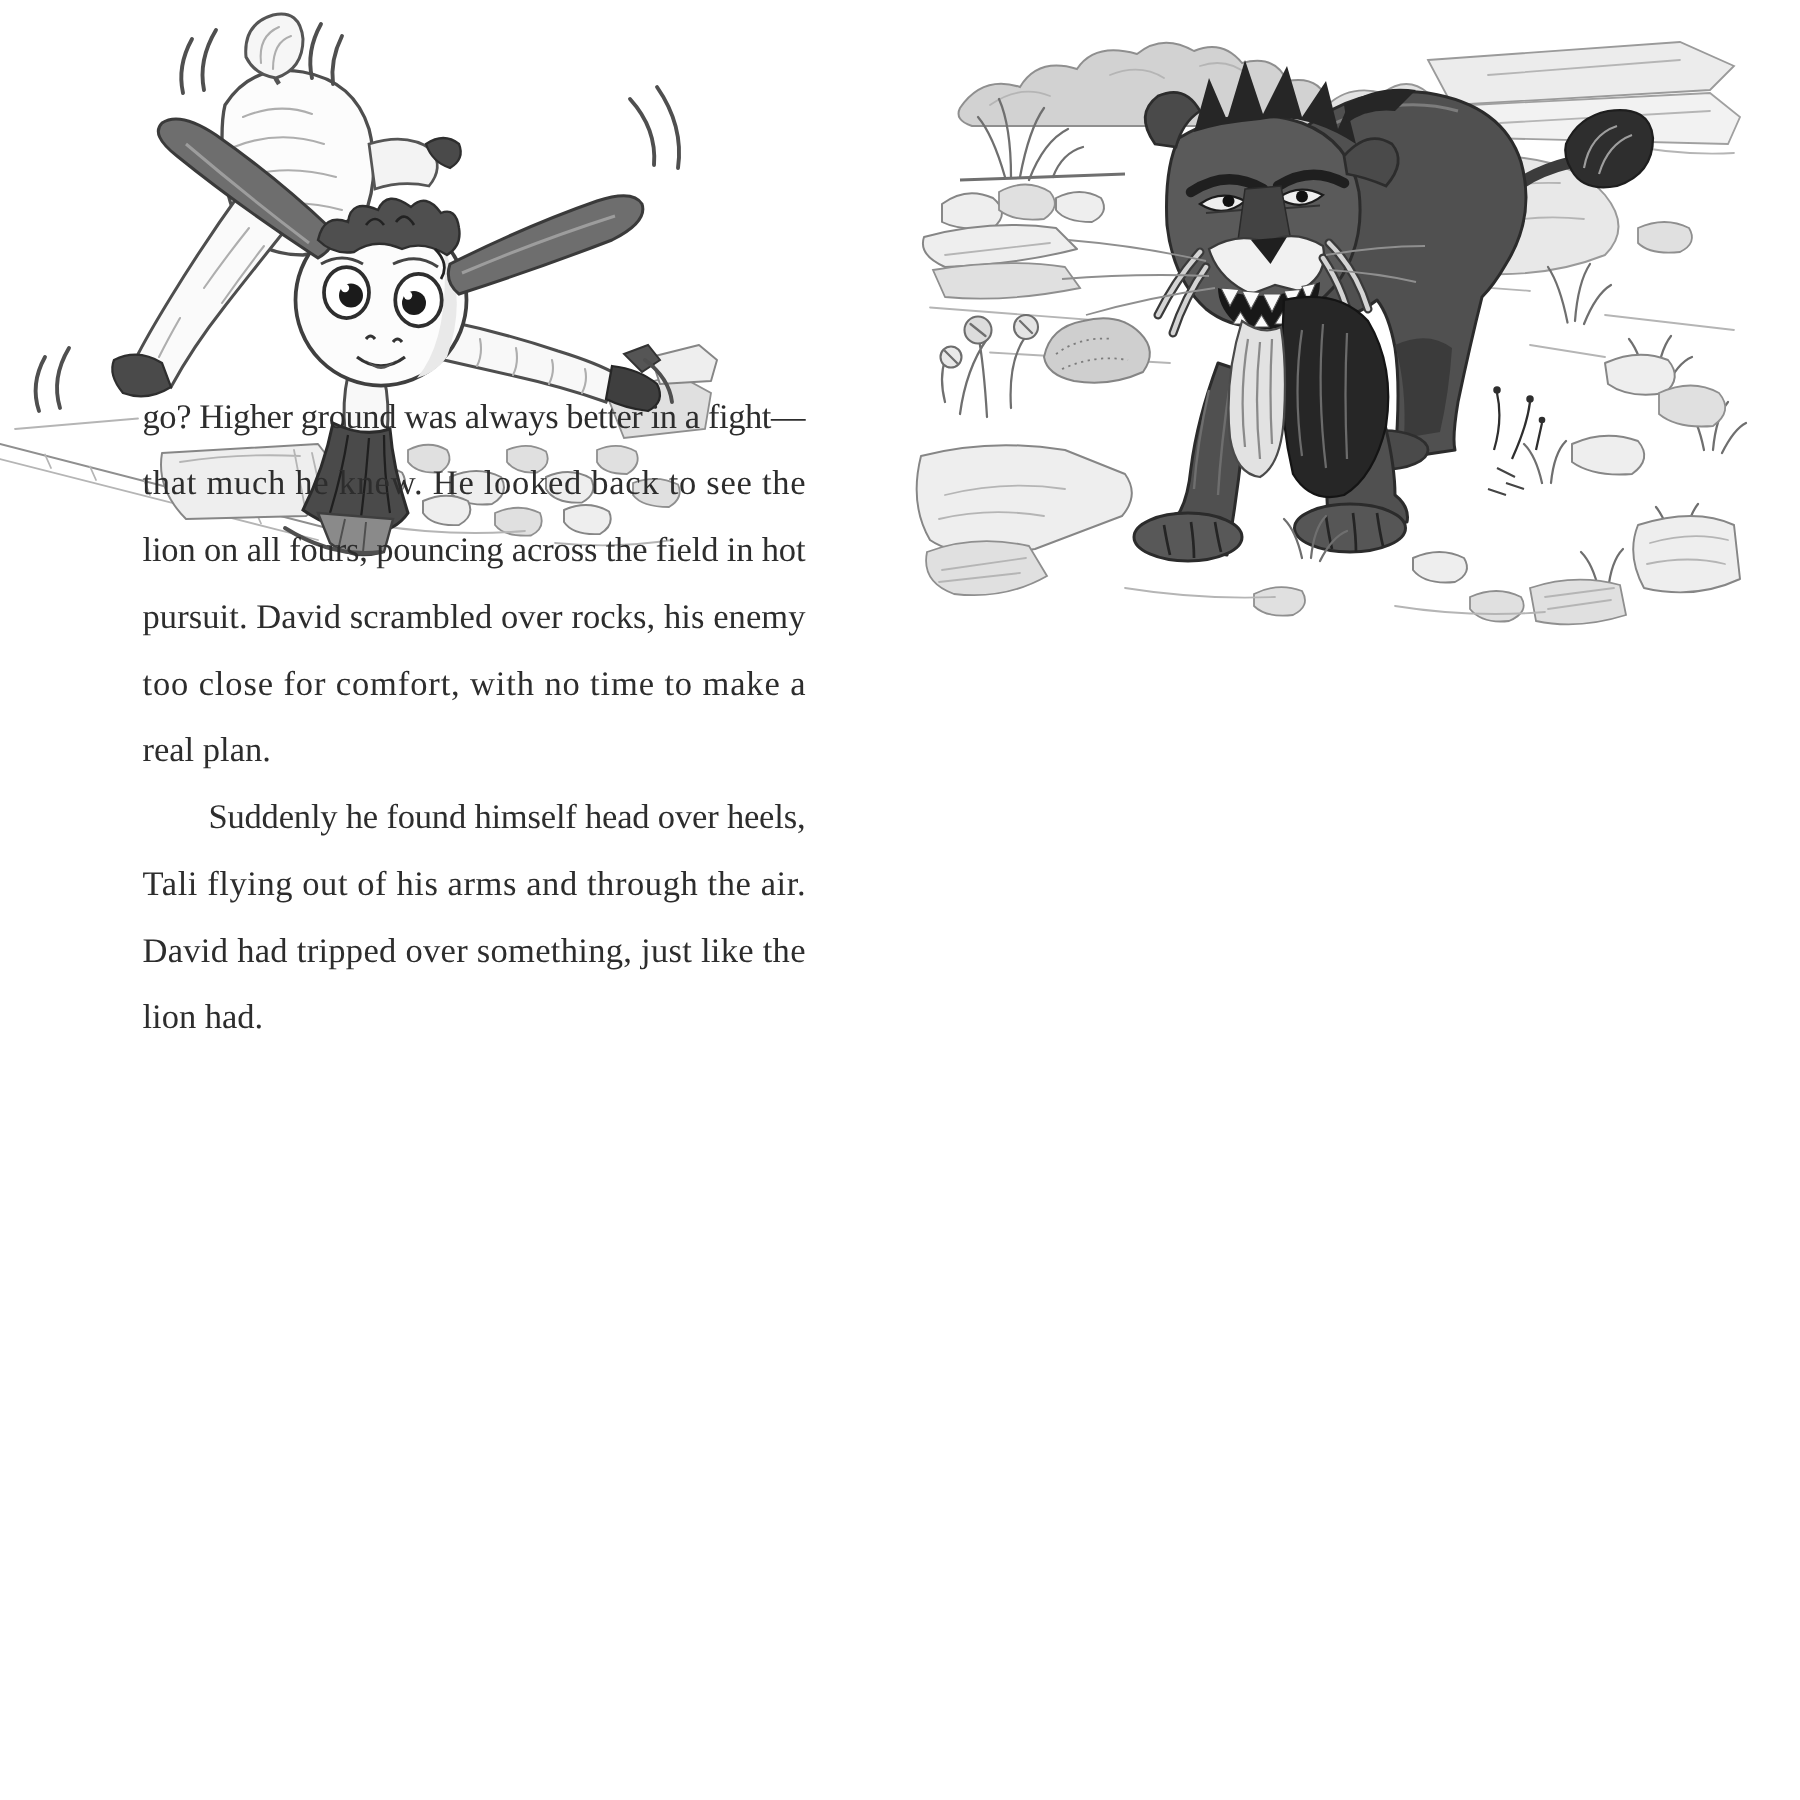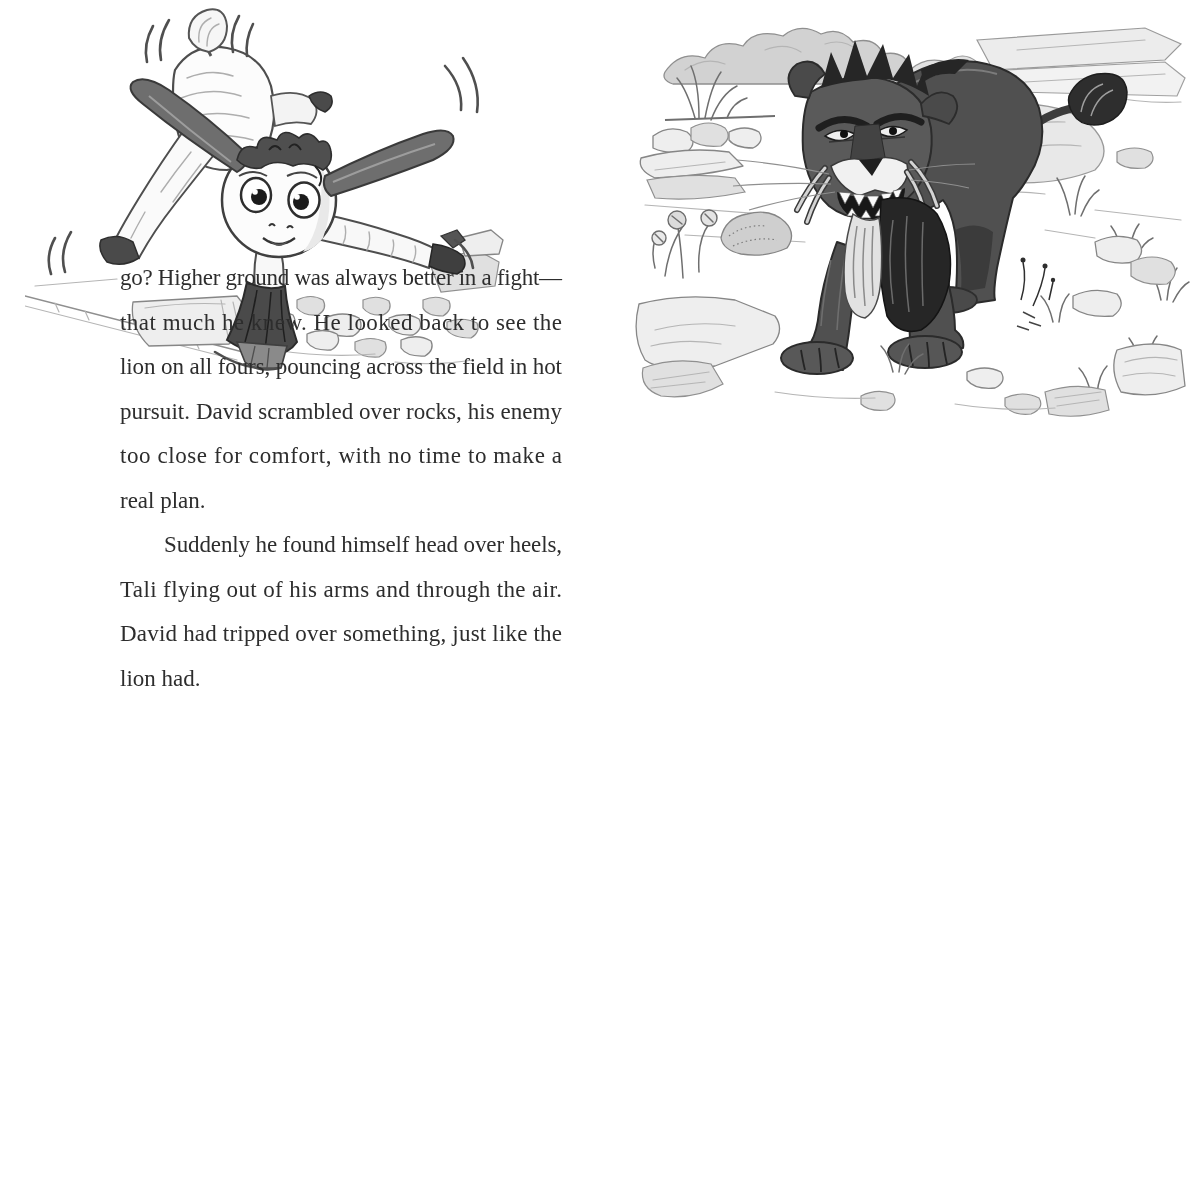--- a/index.html
+++ b/index.html
@@ -1,18 +1,18 @@
 <!DOCTYPE html>
 <html><head>
 <meta charset="utf-8">
 <style>
   html,body{margin:0;padding:0;background:#ffffff;}
   body{width:1200px;height:1200px;position:relative;overflow:hidden;
        font-family:"Liberation Serif", serif;}
-  .page{position:absolute;top:0;width:600px;height:1200px;margin-left:25px;}
+  .page{position:absolute;top:0;width:600px;height:1200px;}
   #left-page{left:0;}
   #right-page{left:600px;}
   svg.bodytext{position:absolute;overflow:visible;}
   svg.bodytext text{font-family:"Liberation Serif", serif;font-size:23px;fill:#2d2d2d;}
   #left-text{left:95px;top:252px;}
   #donkey-art{left:90px;top:612px;}
   #lion-art{left:617px;top:192px;}
   .sk{fill:none;stroke:#8f8f8f;stroke-width:1.4;stroke-linecap:round;stroke-linejoin:round;}
   .sk2{fill:none;stroke:#b5b5b5;stroke-width:1.2;stroke-linecap:round;}
   .grass{fill:none;stroke:#6f6f6f;stroke-width:1.5;stroke-linecap:round;}

